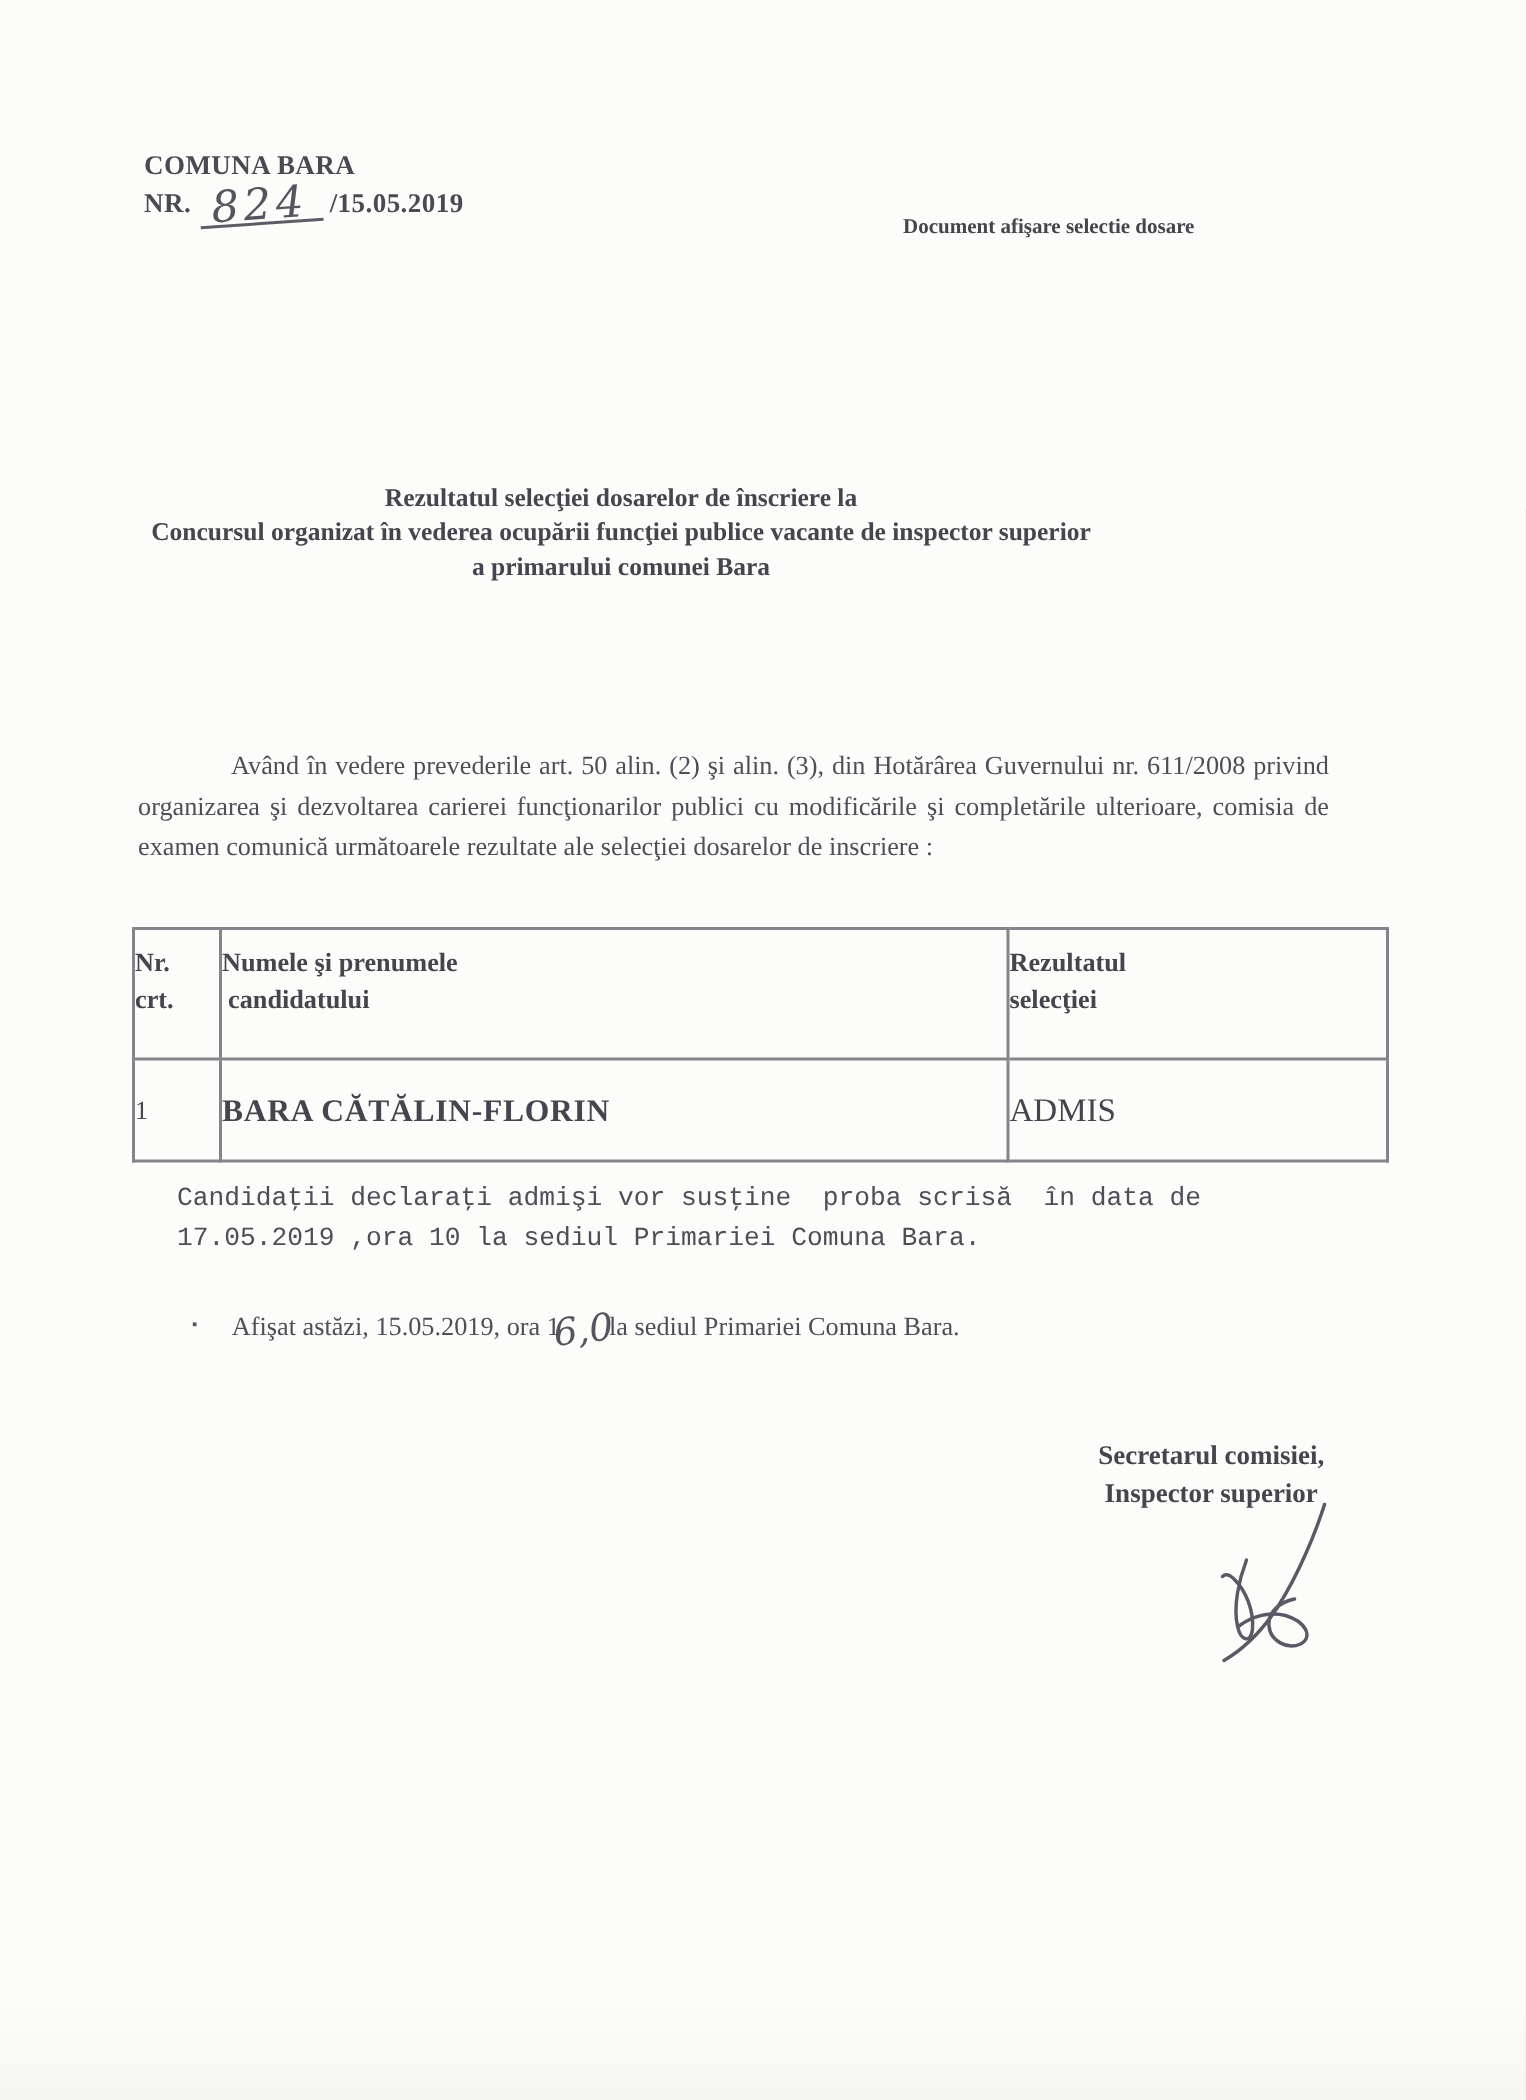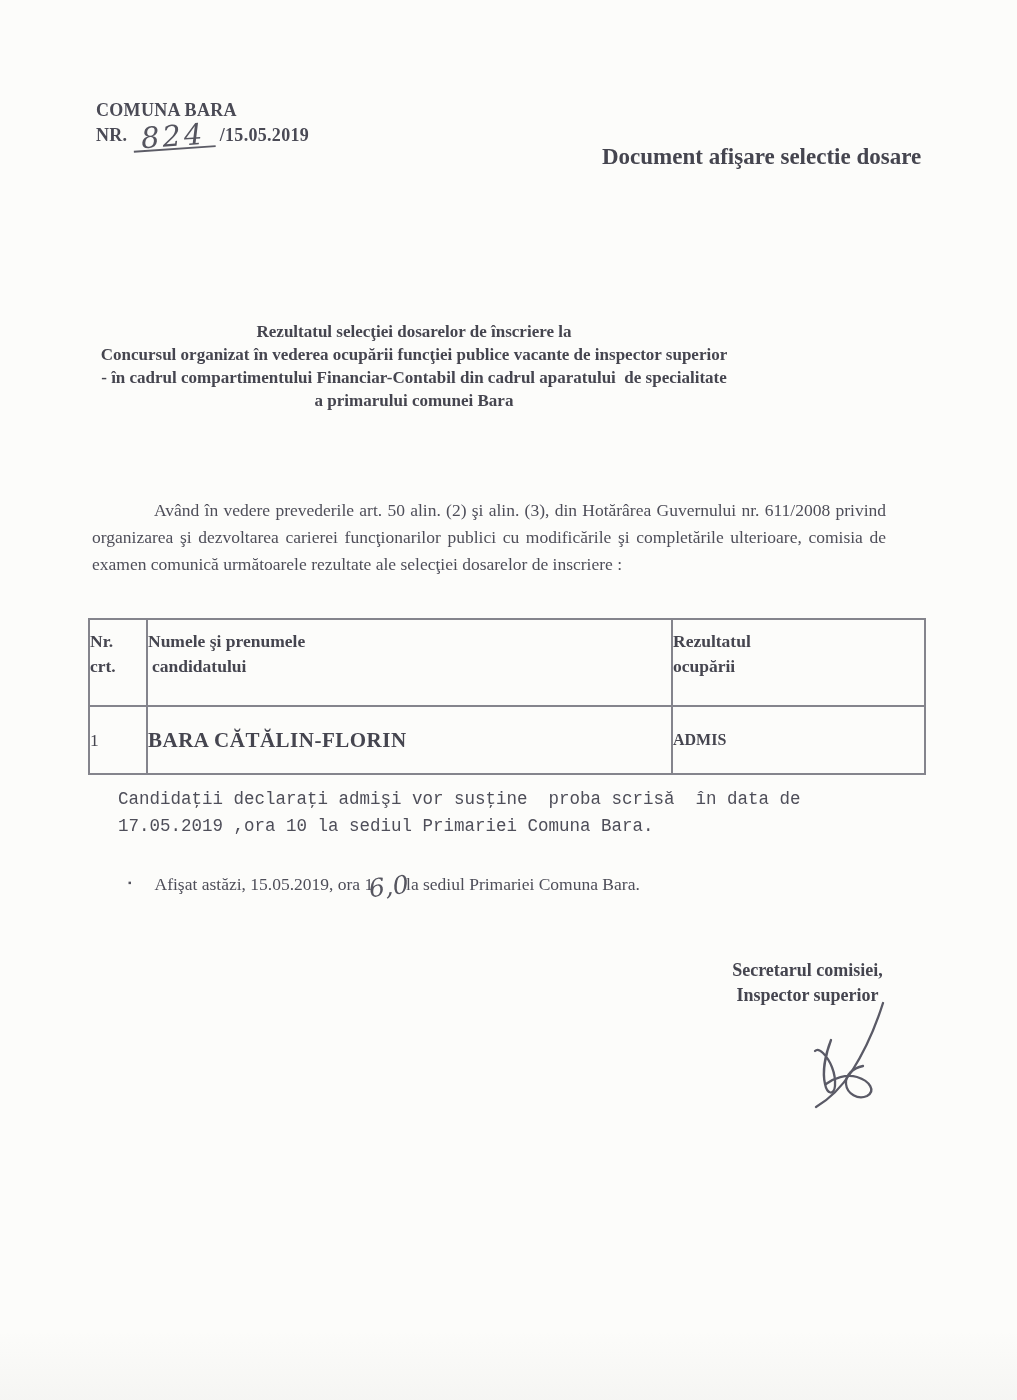--- a/index.html
+++ b/index.html
@@ -50,21 +50,21 @@
     padding: 0 10px 2px 8px;
     margin: 0 4px 0 6px;
     vertical-align: -5px;
   }
 
   .doc-label {
     position: absolute;
     left: 602px;
     top: 144px;
     font-weight: bold;
-    font-size: 23px;
+    font-size: 14px;
     color: #45454f;
     white-space: nowrap;
   }
 
   .title-block {
     position: absolute;
     left: 0;
     top: 320px;
     width: 828px;
     text-align: center;
@@ -109,21 +109,21 @@
   .col-name{ width: 523px; }
   .col-res { width: 251px; }
   .hdr .l { display: block; }
   .pad1 { padding-left: 9px; }
   .pad2 { padding-left: 14px; }
   .pad2 .l2 { padding-left: 4px; }
   .pad3 { padding-left: 10px; }
   .row-data td { height: 66px; vertical-align: middle; }
   .cell-nr   { font-size: 17.5px; padding-left: 10px; }
   .cell-name { font-weight: bold; font-size: 21px; letter-spacing: 0.5px; padding-left: 14px; }
-  .cell-res  { font-weight: bold; font-size: 16px; padding-left: 10px; }
+  .cell-res  { font-weight: normal; font-size: 22px; padding-left: 10px; }
   .results-table .hdr-row td { height: 76px; }
 
   .exam-note {
     position: absolute;
     left: 118px;
     top: 786px;
     width: 758px;
     font-size: 17.5px;
     line-height: 27px;
     margin: 0;
@@ -187,40 +187,39 @@
     <div class="reg-line">
       <span>NR.</span><span class="handwritten reg-num">824</span><span>/15.05.2019</span>
     </div>
   </div>
 
   <div class="doc-label">Document afişare selectie dosare</div>
 
   <div class="title-block">
     <div>Rezultatul selecţiei dosarelor de înscriere la</div>
     <div>Concursul organizat în vederea ocupării funcţiei publice vacante de inspector superior</div>
-    <div>- în cadrul compartimentului Financiar-Contabil din cadrul aparatului  de specialitate</div>
     <div>a primarului comunei Bara</div>
   </div>
 
   <p class="intro">Având în vedere prevederile art. 50 alin. (2) şi alin. (3), din Hotărârea Guvernului nr. 611/2008 privind organizarea şi dezvoltarea carierei funcţionarilor publici cu modificările şi completările ulterioare, comisia de examen comunică următoarele rezultate ale selecţiei dosarelor de inscriere :</p>
 
   <table class="results-table">
     <tbody>
       <tr class="hdr-row">
         <td class="hdr col-nr pad1">
           <span class="l">Nr.</span>
           <span class="l">crt.</span>
         </td>
         <td class="hdr col-name pad2">
           <span class="l">Numele şi prenumele</span>
           <span class="l l2">candidatului</span>
         </td>
         <td class="hdr col-res pad3">
           <span class="l">Rezultatul</span>
-          <span class="l l2">ocupării</span>
+          <span class="l l2">selecţiei</span>
         </td>
       </tr>
       <tr class="row-data">
         <td class="cell-nr">1</td>
         <td class="cell-name">BARA CĂTĂLIN-FLORIN</td>
         <td class="cell-res">ADMIS</td>
       </tr>
     </tbody>
   </table>
 

